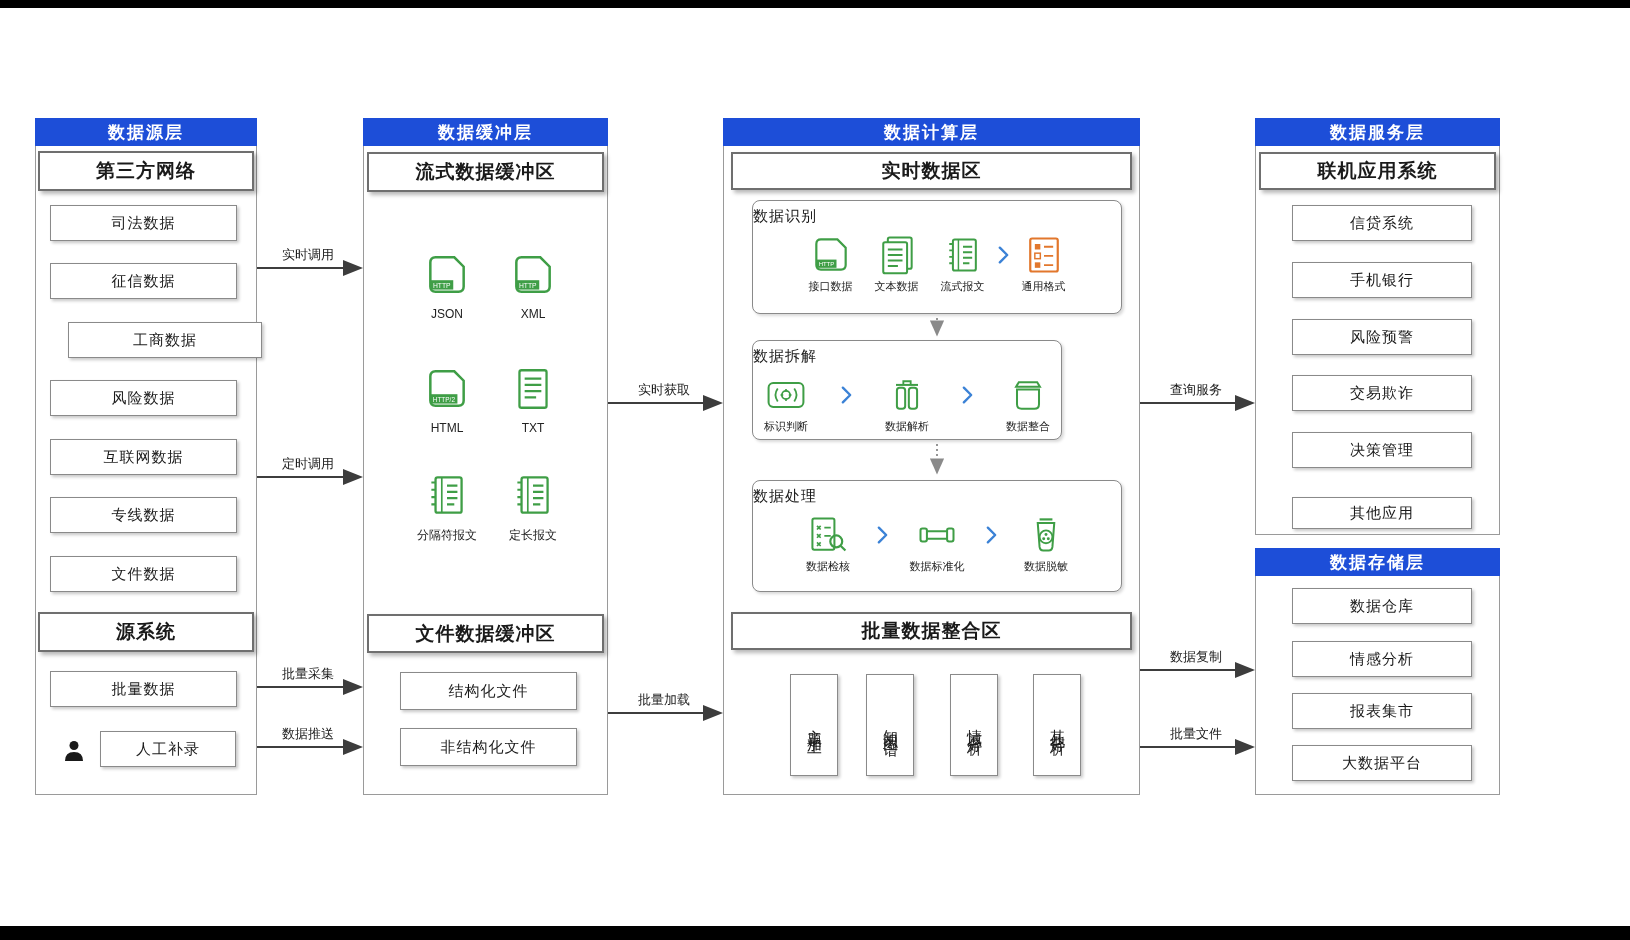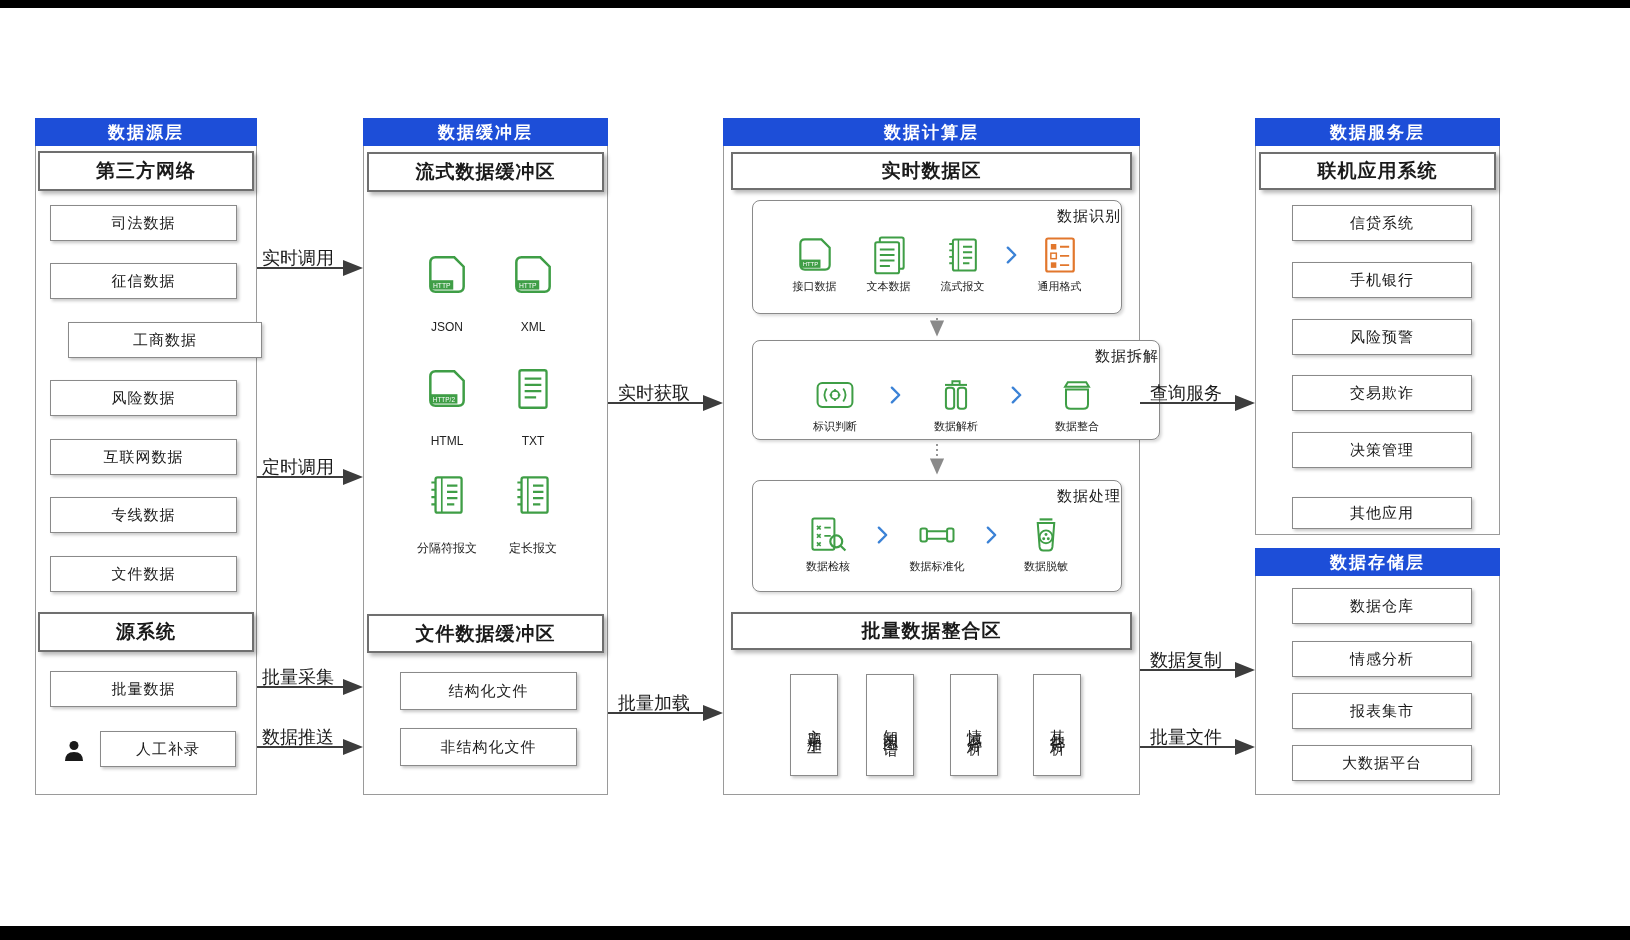--- a/index.html
+++ b/index.html
@@ -9,33 +9,33 @@
   .letterbox{position:absolute;left:0;width:100%;background:#000}
   .frame{position:absolute;border:1px solid #9a9a9a;background:#fff}
   .green-head{position:absolute;left:-1px;top:-1px;right:-1px;height:28px;background:#1d4ed8;color:#fff;
     font-weight:bold;font-size:17px;letter-spacing:2px;display:flex;align-items:center;justify-content:center}
   .subhead{position:absolute;background:#fff;border:2px solid #6f6f6f;box-shadow:3px 3px 4px rgba(0,0,0,.28);
     display:flex;align-items:center;justify-content:center;font-weight:bold;font-size:19px;letter-spacing:1px;z-index:2}
   .item{position:absolute;background:#fff;border:1.5px solid #8a8a8a;box-shadow:2px 2px 3px rgba(0,0,0,.22);
     display:flex;align-items:center;justify-content:center;font-size:15px;letter-spacing:1px;z-index:2}
   .stage{position:absolute;background:#fff;border:1.5px solid #8a8a8a;border-radius:8px;
     box-shadow:2px 2px 3px rgba(0,0,0,.15);z-index:2}
-  .stage-title{text-align:right;margin-top:6px;font-size:15px;font-weight:500;letter-spacing:1px}
+  .stage-title{text-align:left;margin-top:6px;font-size:15px;font-weight:500;letter-spacing:1px}
   .stage-row{display:flex;justify-content:center;align-items:flex-start;margin-top:7px}
   .fig{display:flex;flex-direction:column;align-items:center;width:66px}
   .fig .lbl{font-size:11px;margin-top:2px;color:#222;white-space:nowrap}
   .fig svg.ic{width:44px;height:44px}
   .chev{width:15px;height:22px;margin-top:11px;flex:0 0 auto}
   .cell{position:absolute;width:86px;display:flex;flex-direction:column;align-items:center;z-index:2}
   .cell svg.ic{width:50px;height:50px}
-  .cell .lbl{font-size:12px;margin-top:20px;color:#222;white-space:nowrap}
+  .cell .lbl{font-size:12px;margin-top:7px;color:#222;white-space:nowrap}
   .vbox{position:absolute;background:#fff;border:1.5px solid #8a8a8a;box-shadow:2px 2px 3px rgba(0,0,0,.22);
     writing-mode:vertical-rl;text-orientation:upright;display:flex;align-items:center;justify-content:center;
     font-size:15px;letter-spacing:4px;z-index:2}
-  .arrow-label{position:absolute;width:92px;font-size:18px;color:#1a1a1a;z-index:6}
+  .arrow-label{position:absolute;width:92px;text-align:center;font-size:13px;color:#1a1a1a;z-index:6}
   .overlay{position:absolute;left:0;top:0;z-index:5;pointer-events:none}
   .person{position:absolute;width:28px;height:28px;z-index:3}
 </style>
 </head>
 <body>
 
 <div class="canvas">
 
   <div class="letterbox" style="top:0;height:8px"></div>
   <div class="letterbox" style="top:926px;height:14px"></div>
@@ -128,21 +128,21 @@
   </div>
 
   <div class="subhead" style="left:367px;top:614px;width:237px;height:39px">文件数据缓冲区</div>
   <div class="item" style="left:400px;top:672px;width:177px;height:38px">结构化文件</div>
   <div class="item" style="left:400px;top:728px;width:177px;height:38px">非结构化文件</div>
 
   <div class="subhead" style="left:731px;top:152px;width:401px;height:38px">实时数据区</div>
 
   <div class="stage" style="left:752px;top:200px;width:370px;height:114px">
     <div class="stage-title">数据识别</div>
-    <div class="stage-row" style="gap:8px">
+    <div class="stage-row" style="">
       <div class="fig">
         <svg class="ic" viewBox="0 0 48 48">
           <path d="M8 12 q0 -5 5 -5 h18 l9 9 v19 q0 5 -5 5 H13 q-5 0 -5 -5 z" fill="none" stroke="#3f9e46" stroke-width="2.4"></path>
           <rect x="8" y="29" width="22" height="9" fill="#3f9e46"></rect>
           <text x="19" y="36" font-size="6.5" fill="#ffffff" text-anchor="middle">HTTP</text>
         </svg>
         <div class="lbl">接口数据</div>
       </div>
       <div class="fig">
         <svg class="ic" viewBox="0 0 48 48">
@@ -170,21 +170,21 @@
           <rect x="14" y="12" width="6" height="6" fill="#e2772c"></rect>
           <rect x="14" y="22" width="6" height="6" fill="none" stroke="#e2772c" stroke-width="1.6"></rect>
           <rect x="14" y="32" width="6" height="6" fill="#e2772c"></rect>
           <path d="M24 15 h10 M24 25 h10 M24 35 h10" stroke="#e2772c" stroke-width="2"></path>
         </svg>
         <div class="lbl">通用格式</div>
       </div>
     </div>
   </div>
 
-  <div class="stage" style="left:752px;top:340px;width:408px;height:100px">
+  <div class="stage" style="left:752px;top:340px;width:310px;height:100px">
     <div class="stage-title">数据拆解</div>
     <div class="stage-row" style="gap:20px">
       <div class="fig">
         <svg class="ic" viewBox="0 0 48 48">
           <rect x="5" y="11" width="38" height="26" rx="5" fill="none" stroke="#3f9e46" stroke-width="2.2"></rect>
           <path d="M15 17 q-5 7 0 14 M33 17 q5 7 0 14" fill="none" stroke="#3f9e46" stroke-width="2"></path>
           <circle cx="24" cy="24" r="4.5" fill="none" stroke="#3f9e46" stroke-width="2"></circle>
           <path d="M24 17.5 v3 M24 27.5 v3 M18 24 h3 M27 24 h3" stroke="#3f9e46" stroke-width="1.8"></path>
         </svg>
         <div class="lbl">标识判断</div>

